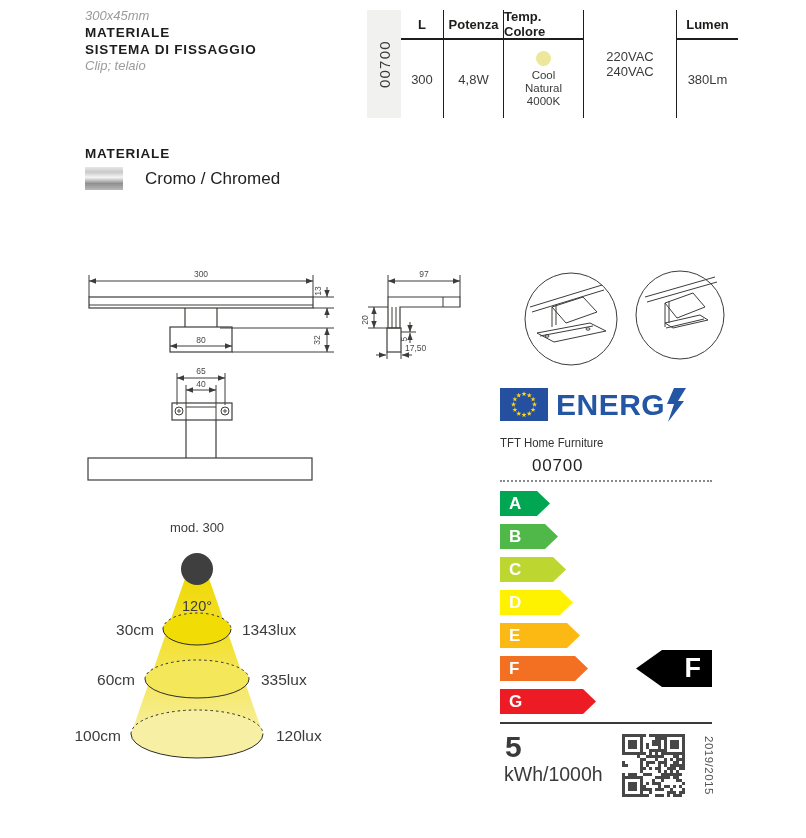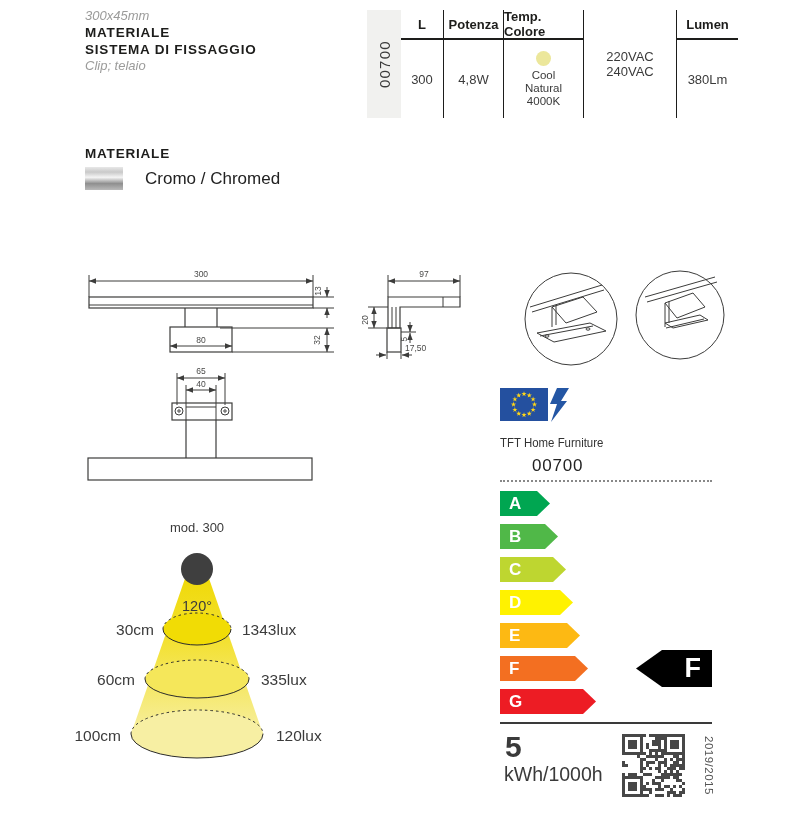--- a/index.html
+++ b/index.html
@@ -245,20 +245,21 @@
             <polygon points="33.1,19.0 33.7,20.9 35.7,20.9 34.1,22.1 34.7,23.9 33.1,22.8 31.5,23.9 32.1,22.1 30.5,20.9 32.5,20.9 " fill="#ffd617"></polygon>
             <polygon points="29.3,22.9 29.9,24.7 31.8,24.8 30.3,25.9 30.8,27.8 29.3,26.7 27.7,27.8 28.2,25.9 26.7,24.8 28.6,24.7 " fill="#ffd617"></polygon>
             <polygon points="24.0,24.3 24.6,26.1 26.6,26.2 25.0,27.3 25.6,29.2 24.0,28.1 22.4,29.2 23.0,27.3 21.4,26.2 23.4,26.1 " fill="#ffd617"></polygon>
             <polygon points="18.8,22.9 19.4,24.7 21.3,24.8 19.8,25.9 20.3,27.8 18.8,26.7 17.2,27.8 17.7,25.9 16.2,24.8 18.1,24.7 " fill="#ffd617"></polygon>
             <polygon points="14.9,19.1 15.5,20.9 17.5,20.9 15.9,22.1 16.5,23.9 14.9,22.8 13.3,23.9 13.9,22.1 12.3,20.9 14.3,20.9 " fill="#ffd617"></polygon>
             <polygon points="13.5,13.8 14.1,15.6 16.1,15.7 14.5,16.8 15.1,18.7 13.5,17.6 11.9,18.7 12.5,16.8 10.9,15.7 12.9,15.6 " fill="#ffd617"></polygon>
             <polygon points="14.9,8.6 15.5,10.4 17.5,10.4 15.9,11.6 16.5,13.4 14.9,12.3 13.3,13.4 13.9,11.6 12.3,10.4 14.3,10.4 " fill="#ffd617"></polygon>
             <polygon points="18.7,4.7 19.4,6.5 21.3,6.6 19.8,7.7 20.3,9.6 18.7,8.5 17.2,9.6 17.7,7.7 16.2,6.6 18.1,6.5 " fill="#ffd617"></polygon>
           </g>
       </svg>
+      <div class="energ-text">ENERG</div>
       <svg width="20" height="34" viewBox="0 0 20 34" style="margin-left:2px">
         <polygon points="7,0 19,0 11,13 17,13 1,34 7,16 0,16" fill="var(--blue)"></polygon>
       </svg>
     </div>
     <div class="supplier">TFT Home Furniture</div>
     <div class="model">00700</div>
     <div class="dotted-sep"></div>
 
     <div class="classes">
       <div class="class-arrow" style="background: rgb(0, 166, 81); width: 50px;">

